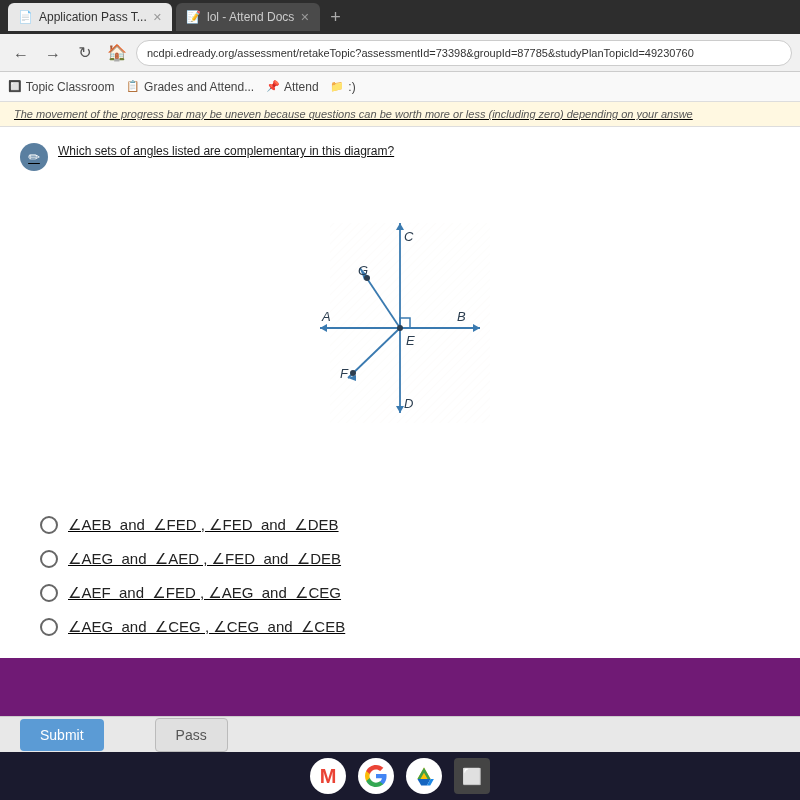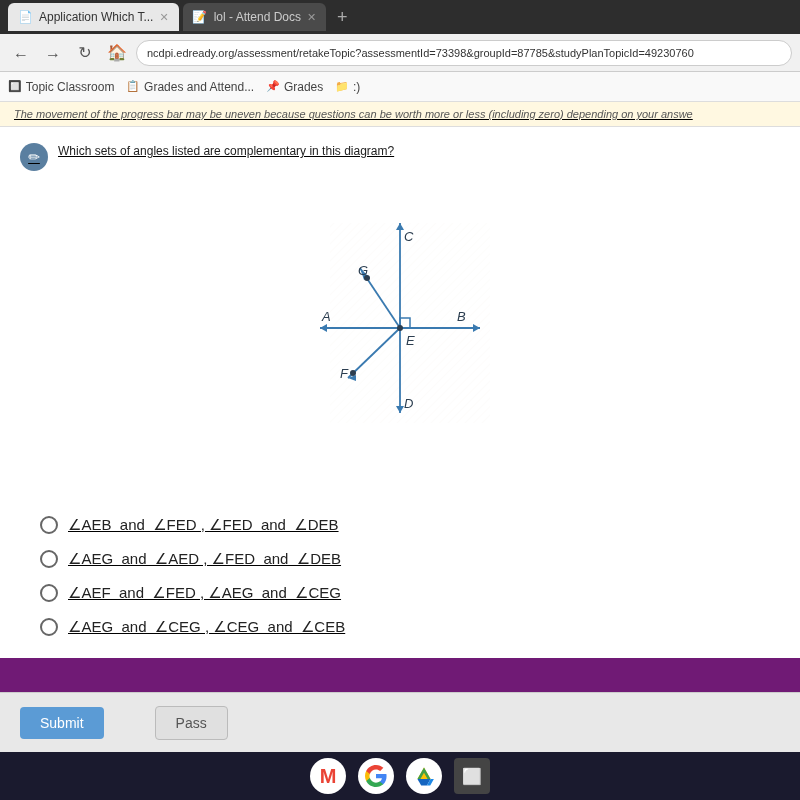--- a/index.html
+++ b/index.html
@@ -209,21 +209,21 @@
     }
 
     .choice-text {
       font-size: 15px;
       color: #222;
     }
 
     
     .bottom-bar {
       background: #e8e8e8;
-      height: 60px;
+      height: 36px;
       display: flex;
       align-items: center;
       padding: 0 20px;
       gap: 12px;
       border-top: 1px solid #ccc;
     }
 
     .btn-submit {
       background: #5b9bd5;
       color: white;
@@ -271,21 +271,21 @@
     .taskbar-apps { background: #555; }
   </style>
 </head>
 <body>
 
 <div class="browser">
 
   <div class="tab-bar">
     <div class="tab active">
       <span>📄</span>
-      <span>Application Which T...</span>
+      <span>Application Pass T...</span>
       <span class="tab-close">✕</span>
     </div>
     <div class="tab">
       <span>📝</span>
       <span>lol - Attend Docs</span>
       <span class="tab-close">✕</span>
     </div>
     <button class="tab-new">+</button>
   </div>
 
@@ -301,21 +301,21 @@
     <div class="bookmark-item">
       <span class="bookmark-icon">🔲</span>
       <span>Topic Classroom</span>
     </div>
     <div class="bookmark-item">
       <span class="bookmark-icon">📋</span>
       <span>Grades and Attend...</span>
     </div>
     <div class="bookmark-item">
       <span class="bookmark-icon">📌</span>
-      <span>Grades</span>
+      <span>Attend</span>
     </div>
     <div class="bookmark-item">
       <span class="bookmark-icon">📁</span>
       <span>:)</span>
     </div>
   </div>
 
   <div class="page-content">
 
     <div class="notice-bar">

